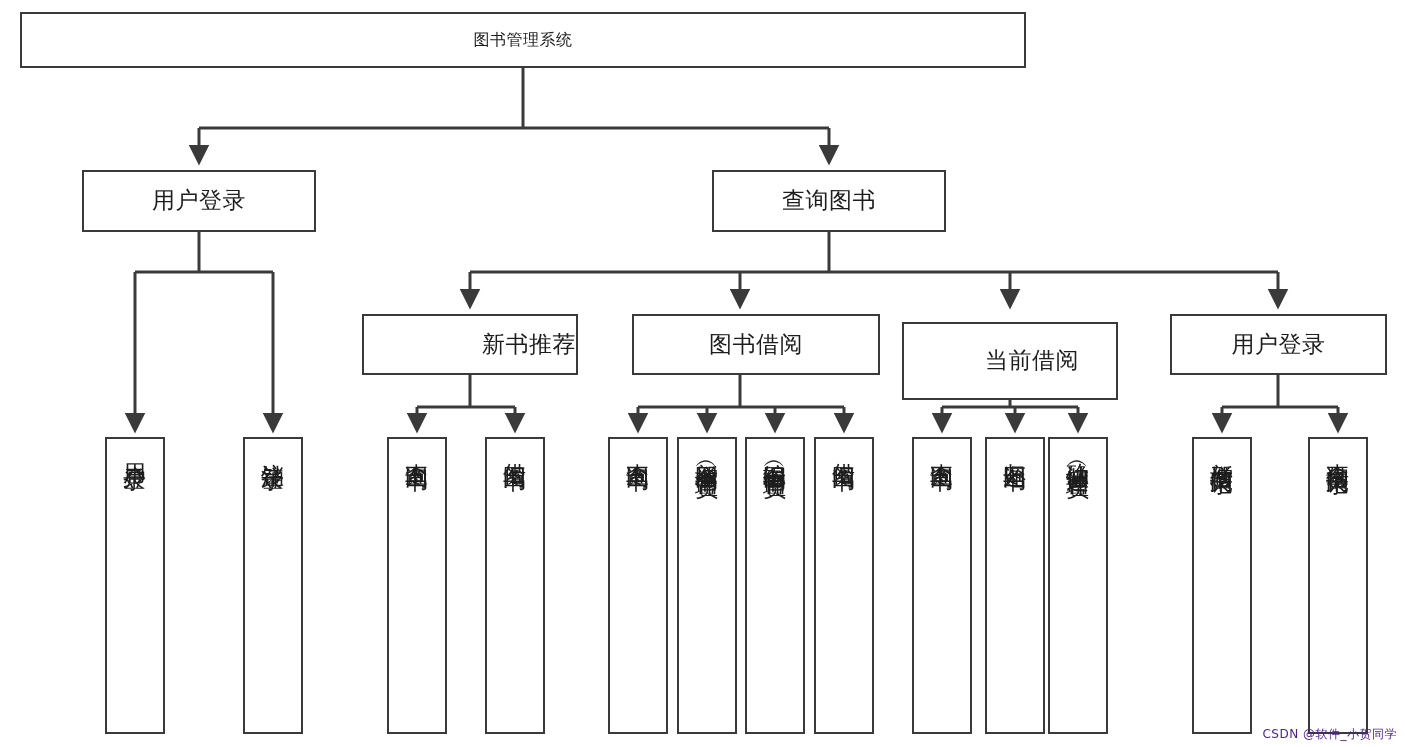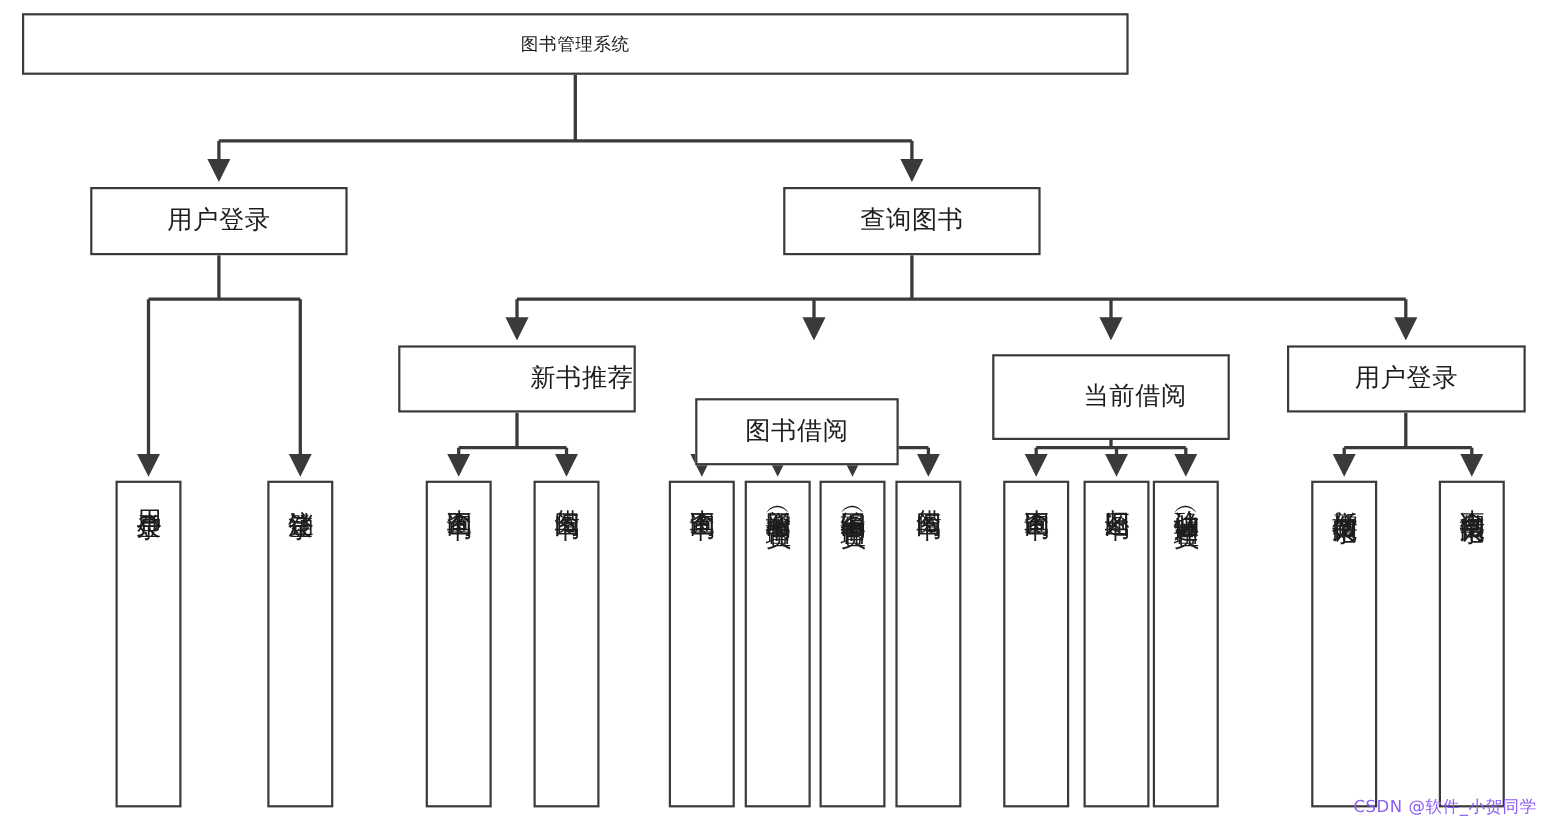--- a/index.html
+++ b/index.html
@@ -56,22 +56,22 @@
     font-size:23px;
     line-height:1.05;
     letter-spacing:2px;
     white-space:nowrap;
     max-height:290px;
   }
   .watermark{
     position:absolute;
     right:8px;
     bottom:4px;
-    font-size:15px;
-    color:#8b5cf6;
+    font-size:12px;
+    color:#4c1d95;
     letter-spacing:0.5px;
     z-index:5;
     white-space:nowrap;
     font-family:"DejaVu Sans","Liberation Sans",sans-serif;
   }
 </style>
 </head>
 <body>
 
 <div id="canvas">
@@ -133,21 +133,21 @@
   <div class="node horiz" style="left:82px; top:170px; width:234px; height:62px;">
     <span class="lbl">用户登录</span>
   </div>
   <div class="node horiz" style="left:712px; top:170px; width:234px; height:62px;">
     <span class="lbl">查询图书</span>
   </div>
 
   <div class="node horiz" style="left:362px; top:314px; width:216px; height:61px;justify-content:flex-end;">
     <span class="lbl">新书推荐</span>
   </div>
-  <div class="node horiz" style="left:632px; top:314px; width:185px; height:61px;margin-top:48px;">
+  <div class="node horiz" style="left:632px; top:314px; width:248px; height:61px;">
     <span class="lbl">图书借阅</span>
   </div>
   <div class="node horiz" style="left:902px; top:322px; width:216px; height:78px;padding-left:44px;">
     <span class="lbl">当前借阅</span>
   </div>
   <div class="node horiz" style="left:1170px; top:314px; width:217px; height:61px;">
     <span class="lbl">用户登录</span>
   </div>
 
   <div class="node vert" style="left:105px; top:437px; width:60px; height:297px;">

